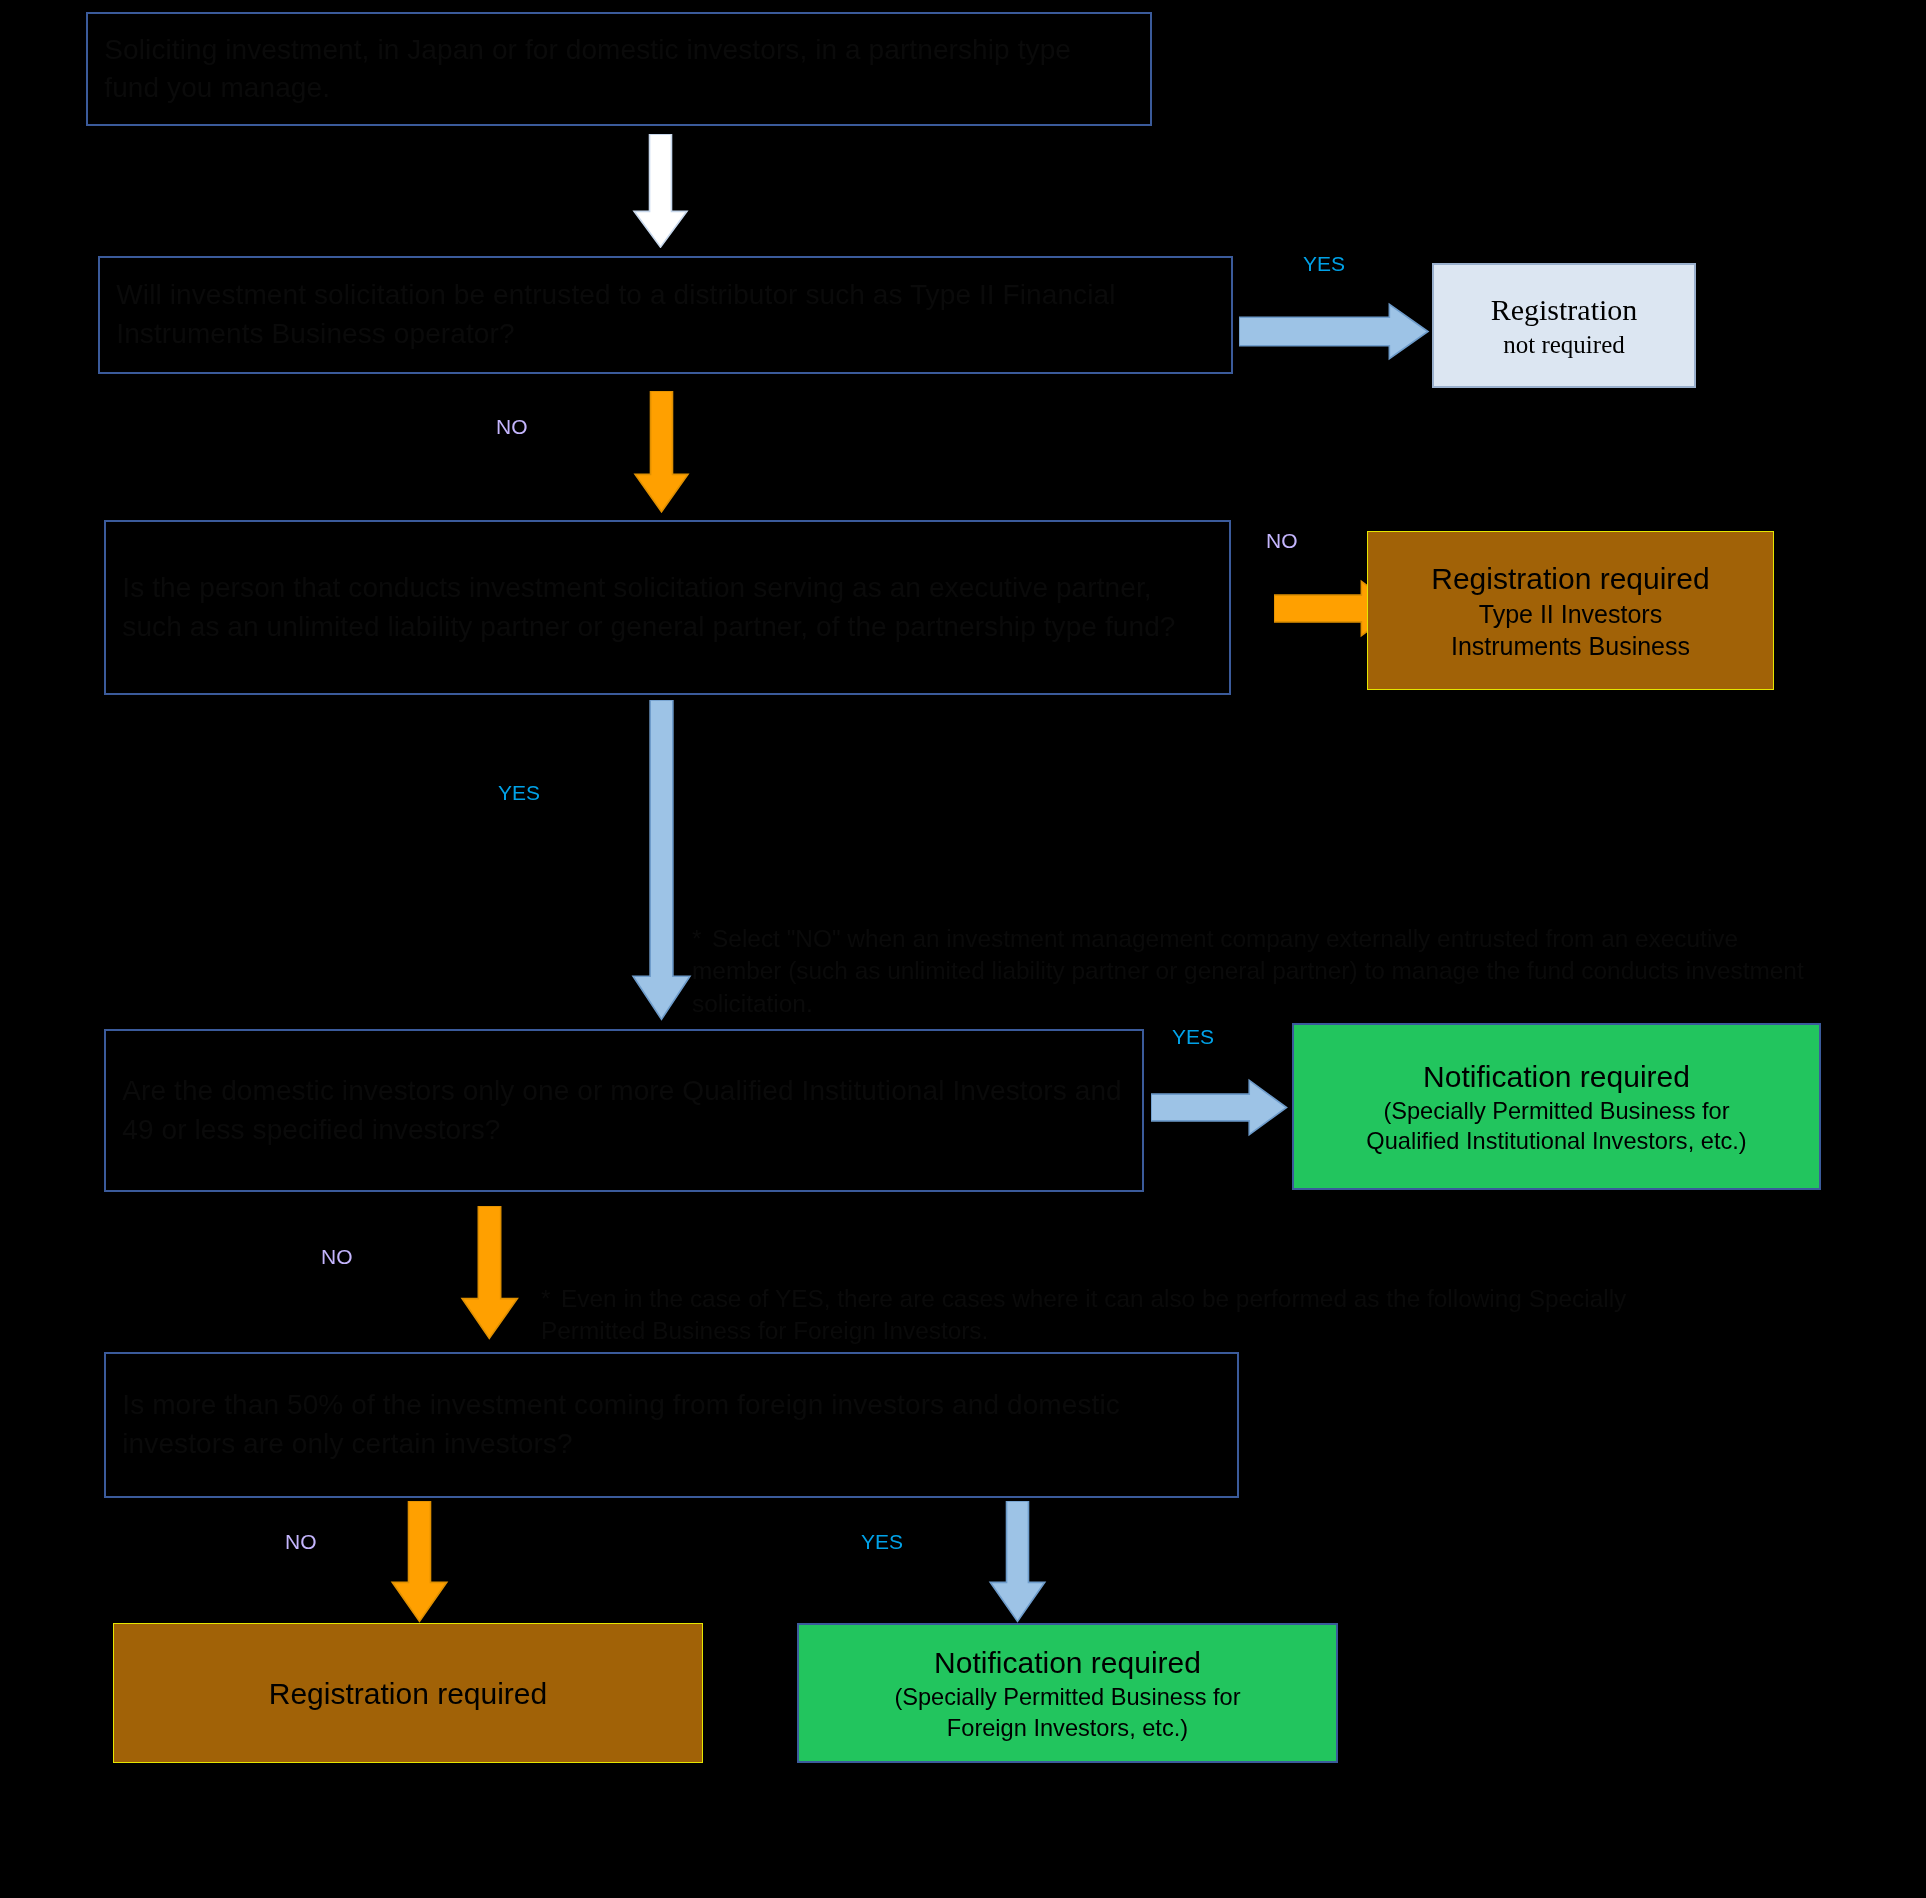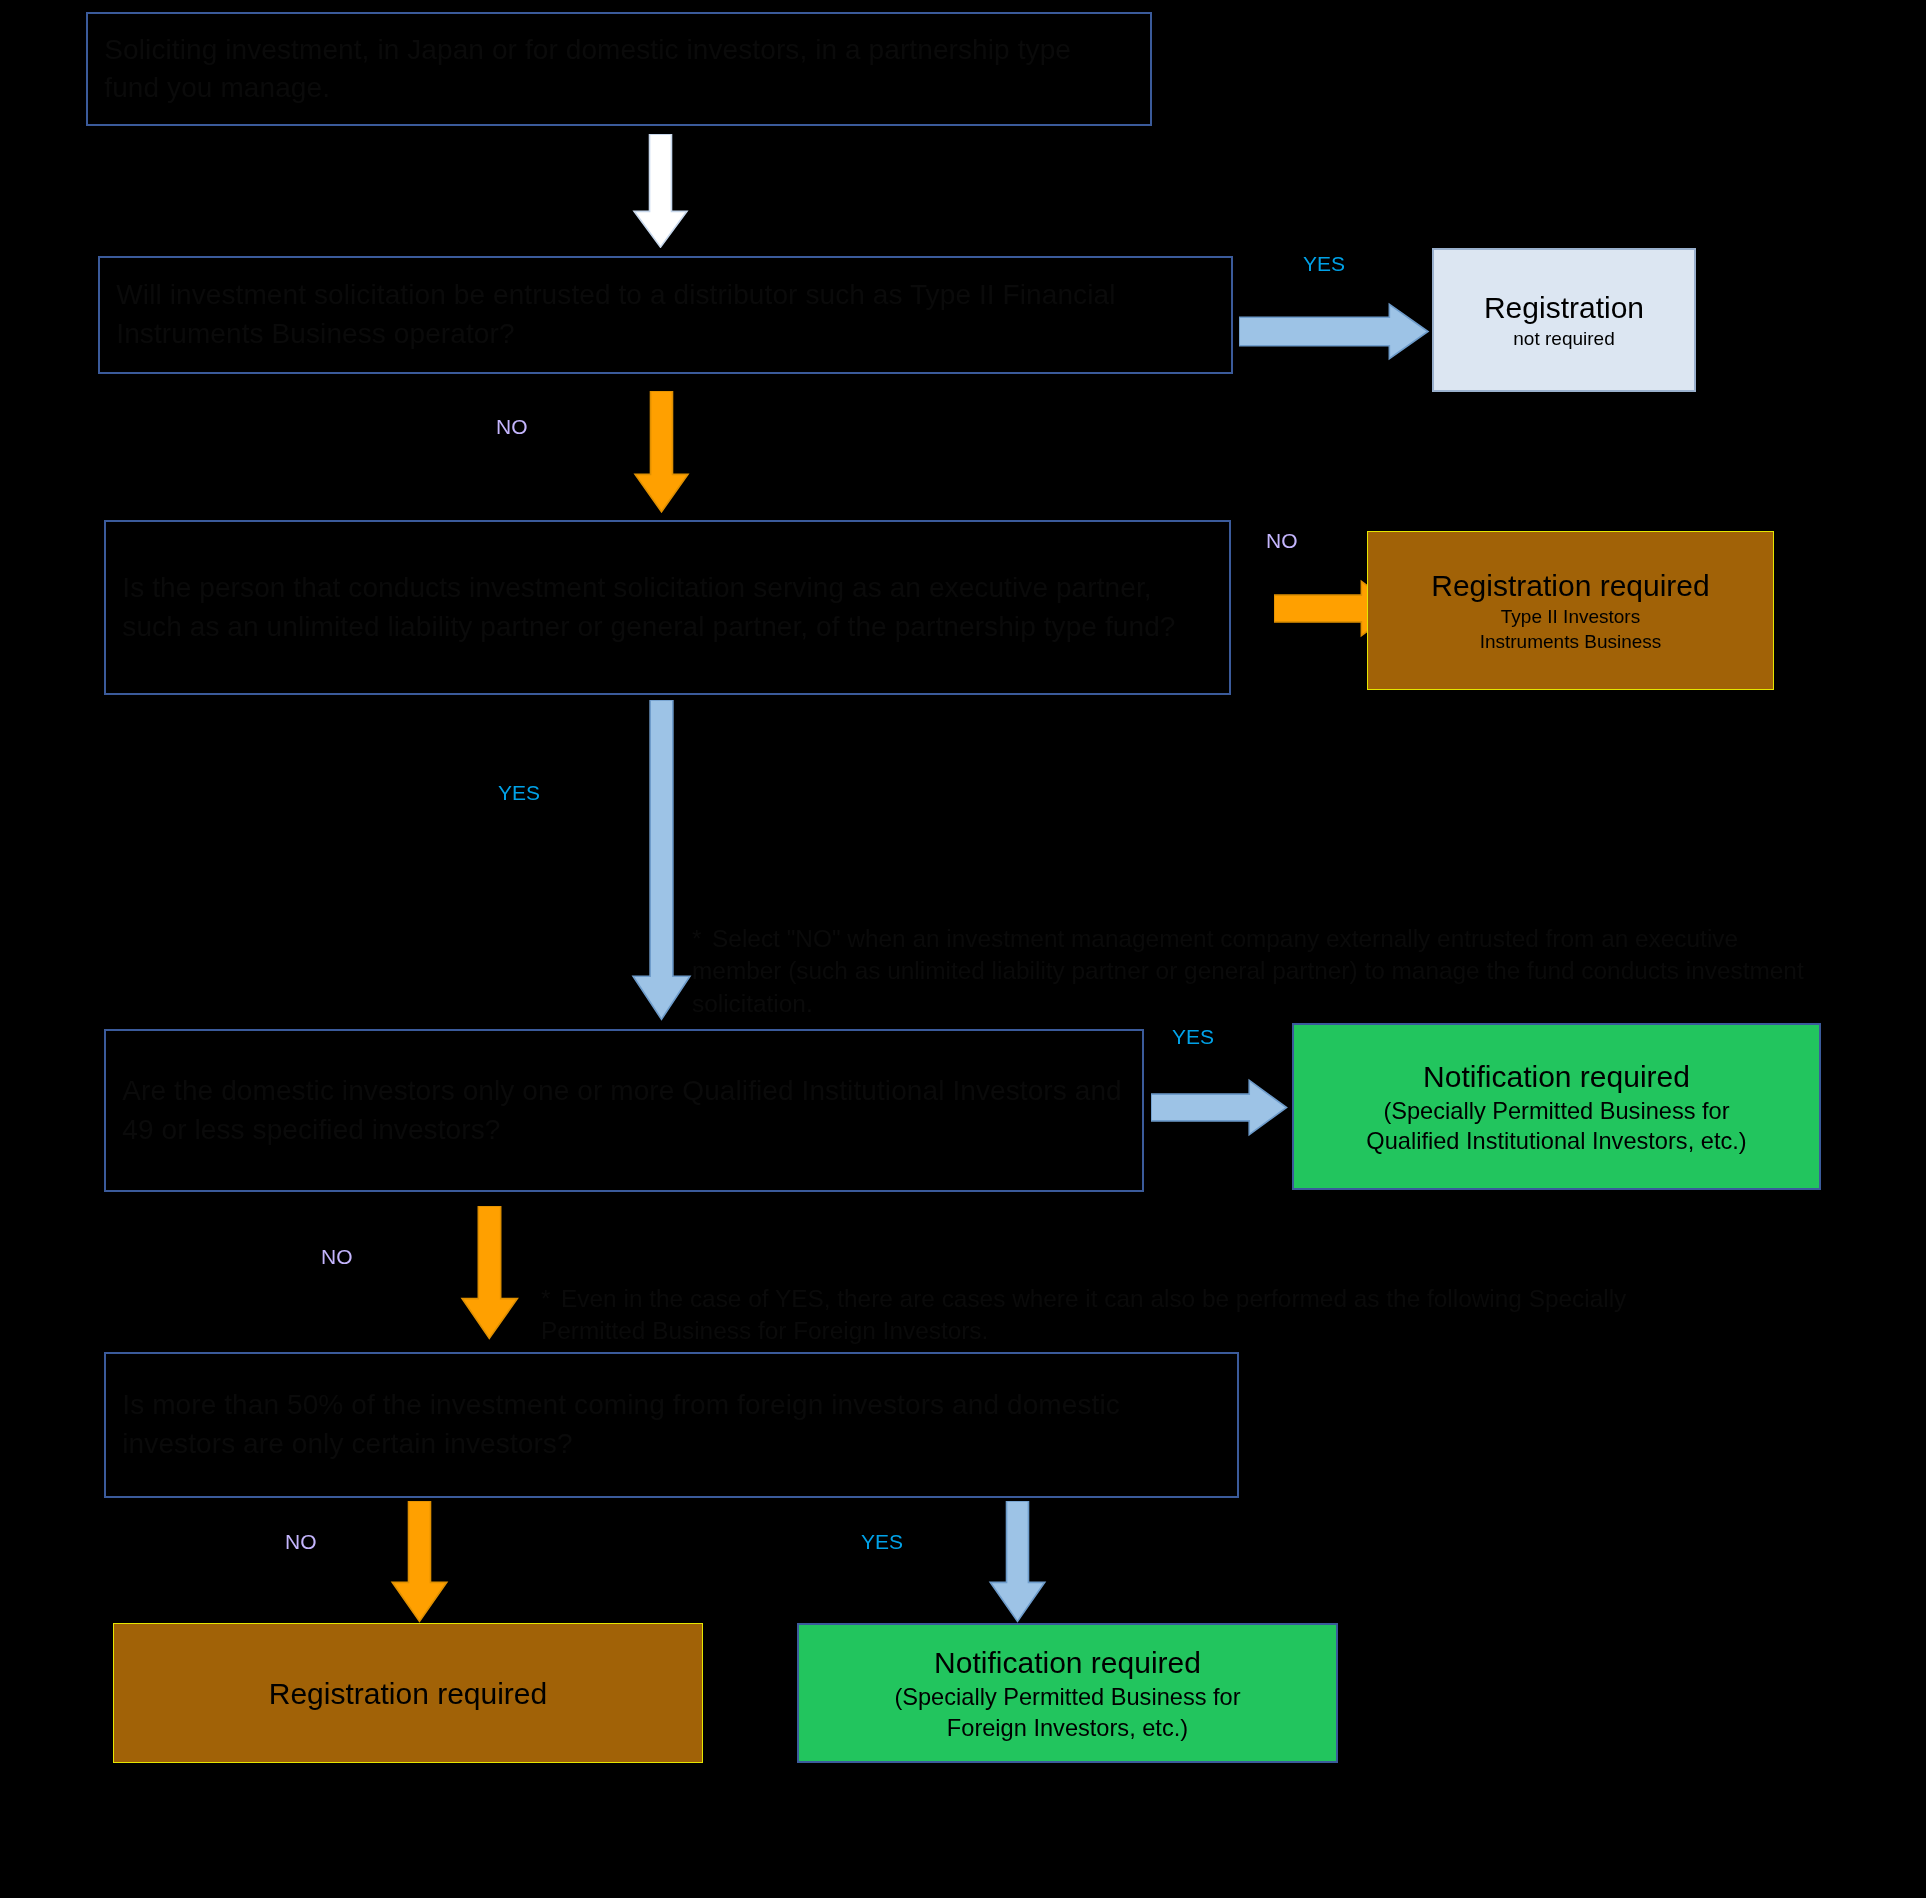--- a/index.html
+++ b/index.html
@@ -38,21 +38,21 @@
     display:flex;
     flex-direction:column;
     align-items:center;
     justify-content:center;
     text-align:center;
     font-size:28.5px;
     line-height:1.3;
     color:#000;
   }
   .obox .l1{font-size:30px;}
-  .obox .l2{font-size:19px;}
+  .obox .l2{font-size:25px;}
   .obox .sub{font-size:23.6px;line-height:1.28;}
 
   .obox.blue{
     background:#dce6f2;
     border:2px solid #9ab0cd;
   }
   .obox.yellow{
     background:#a16207;
     border:0.8px solid #e6e600;
   }
@@ -104,21 +104,21 @@
     <div class="qtext">Will investment solicitation be entrusted to a distributor such as Type II Financial Instruments Business operator?</div>
   </div>
 
   <div class="elabel yes" style="left:1303px;top:252px;">YES</div>
   <div class="arrow" style="left:1239px;top:301px;">
     <svg width="191" height="61" viewBox="0 0 470 150">
       <polygon points="0,40 370,40 370,8 465,75 370,142 370,110 0,110" fill="#9dc3e6" stroke="#6e9ccb" stroke-width="4"></polygon>
     </svg>
   </div>
 
-  <div class="obox blue" style="left:1432px;top:248px;width:264px;height:144px;">
+  <div class="obox blue" style="left:1432px;top:263px;width:264px;height:125px;font-family:Liberation Serif, serif;">
     <div class="l1">Registration</div>
     <div class="l2">not required</div>
   </div>
 
   <div class="elabel no" style="left:496px;top:415px;">NO</div>
   <div class="arrow" style="left:631px;top:391px;">
     <svg width="61" height="122" viewBox="0 0 150 300">
       <polygon points="48,0 102,0 102,205 140,205 75,297 10,205 48,205" fill="#ffa000" stroke="#e09000" stroke-width="4"></polygon>
     </svg>
   </div>

